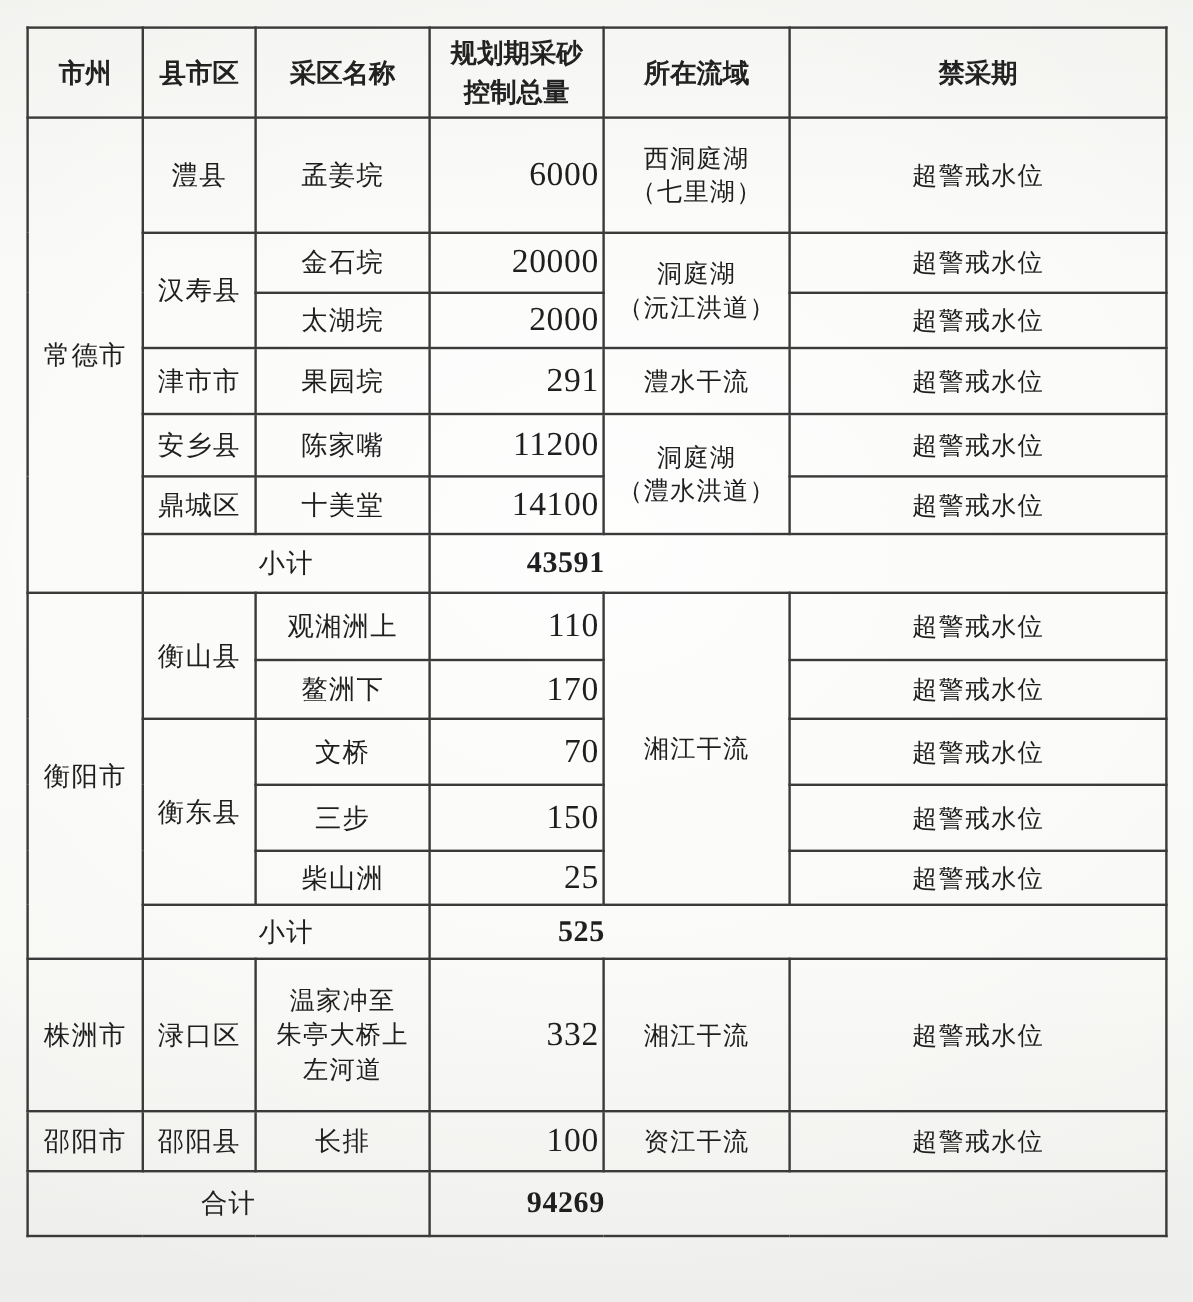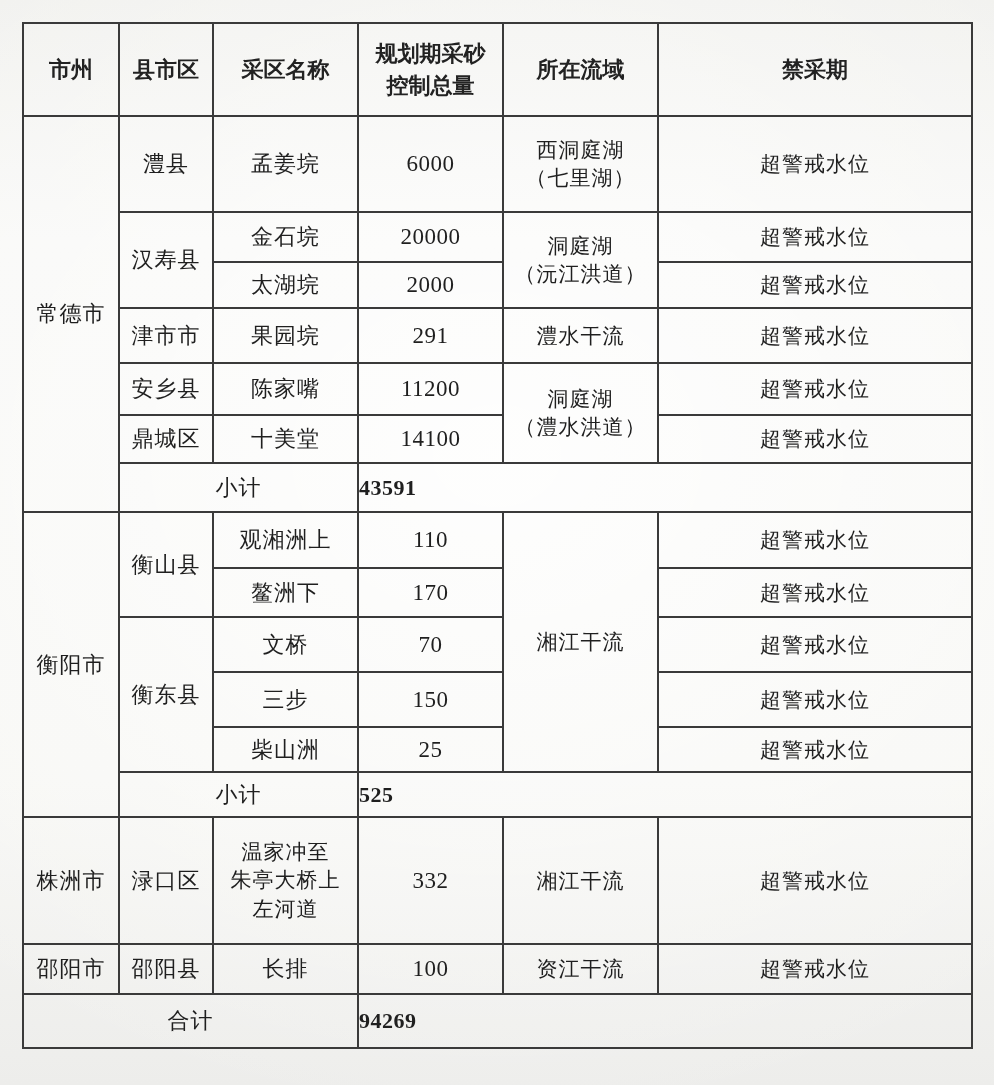--- a/index.html
+++ b/index.html
@@ -42,22 +42,23 @@
     line-height: 1.45;
     white-space: pre-line;
     color: #222;
   }
   .quota td {
     font-family: "Liberation Serif", "DejaVu Serif", serif;
     font-size: 22px;
     letter-spacing: 1px;
   }
   td.num {
-    font-size: 23px;
+    font-size: 28px;
     letter-spacing: 0.5px;
+    text-align: right;
   }
   .multiline {
     white-space: pre-line;
     line-height: 1.35;
   }
   td.basin, td.ban {
     font-size: 21px;
   }
   td.areaml {
     font-size: 21px;
@@ -65,27 +66,27 @@
     line-height: 1.35;
     margin-top: 14px;
   }
   td.sumcell {
     text-align: left;
     padding: 0;
   }
   .sumbox {
     display: inline-block;
     width: 145px;
-    text-align: left;
-    font-size: 22px;
+    text-align: right;
+    font-size: 25px;
     font-weight: 700;
     letter-spacing: 0.5px;
   }
   
-  tr.h93  { height: 93px; }
+  tr.h93  { height: 75px; }
   tr.h96  { height: 96px; }
   tr.h50  { height: 50px; }
   tr.h46  { height: 46px; }
   tr.h55  { height: 55px; }
   tr.h52  { height: 52px; margin-left: 16px; }
   tr.h48  { height: 48px; }
   tr.h49  { height: 49px; }
   tr.h56  { height: 56px; }
   tr.h45  { height: 45px; padding-left: 28px; }
   tr.h127 { height: 127px; }

